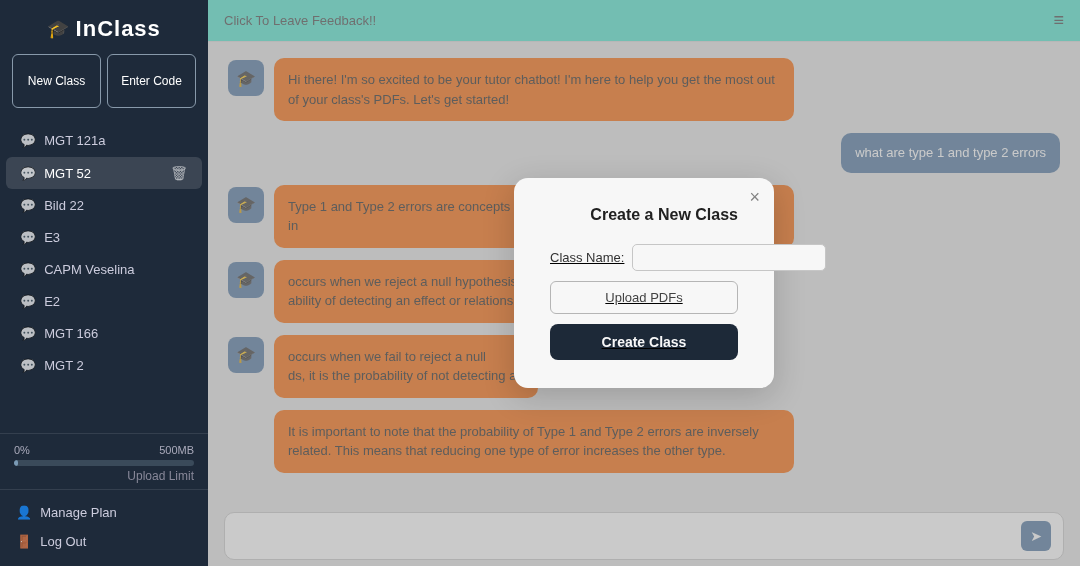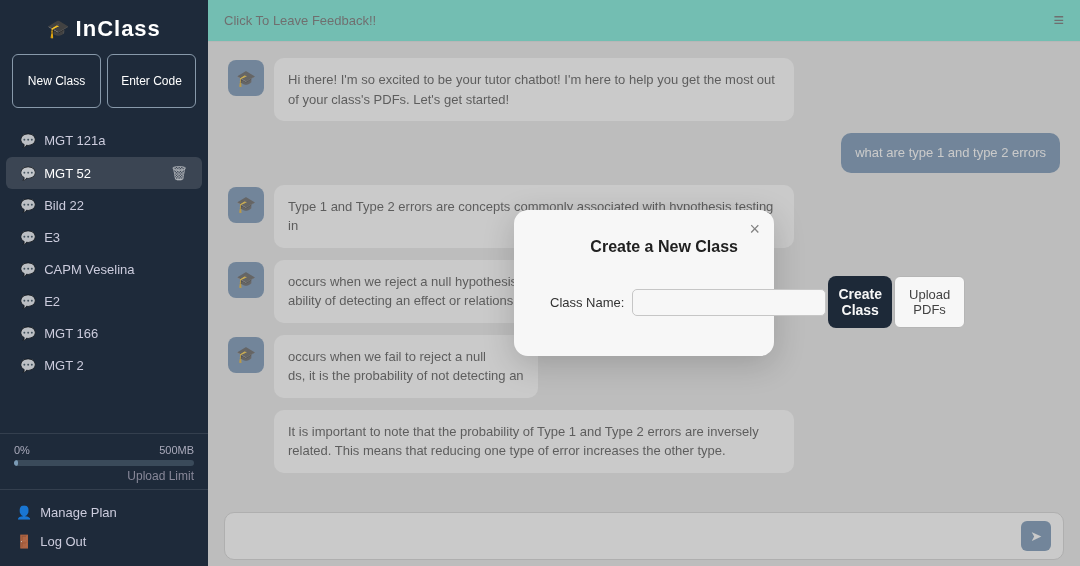--- a/index.html
+++ b/index.html
@@ -164,21 +164,21 @@
       border-radius: 8px;
       display: flex;
       align-items: center;
       justify-content: center;
       color: #fff;
       font-size: 16px;
       flex-shrink: 0;
       margin-top: 2px;
     }
     .bot-bubble {
-      background: #ffffff;
+      background: #f97316;
       border-radius: 10px;
       padding: 12px 14px;
       font-size: 13px;
       color: #333;
       max-width: 520px;
       line-height: 1.5;
     }
     .user-bubble {
       background: #5b7fa6;
       color: #fff;
@@ -261,21 +261,23 @@
       right: 14px;
       font-size: 18px;
       color: #888;
       cursor: pointer;
       background: none;
       border: none;
       line-height: 1;
     }
     #modal-form {
       display: flex;
-      gap: 2px;
+      flex-direction: column;
+      gap: 10px;
+      text-decoration: underline;
     }
     .form-row {
       display: flex;
       align-items: center;
       gap: 8px;
     }
     .form-label {
       font-size: 13px;
       color: #333;
       white-space: nowrap;
@@ -426,18 +428,18 @@
 
   <div id="modal-overlay">
     <div id="modal">
       <button id="modal-close">×</button>
       <div id="modal-title">Create a New Class</div>
       <div id="modal-form">
         <div class="form-row">
           <label class="form-label">Class Name:</label>
           <input type="text" class="form-input" style="">
         </div>
+        <button id="upload-pdfs-btn">Upload PDFs</button>
         <button id="create-class-btn">Create Class</button>
-        <button id="upload-pdfs-btn">Upload PDFs</button>
       </div>
     </div>
   </div>
 </div>
 
 </body></html>

